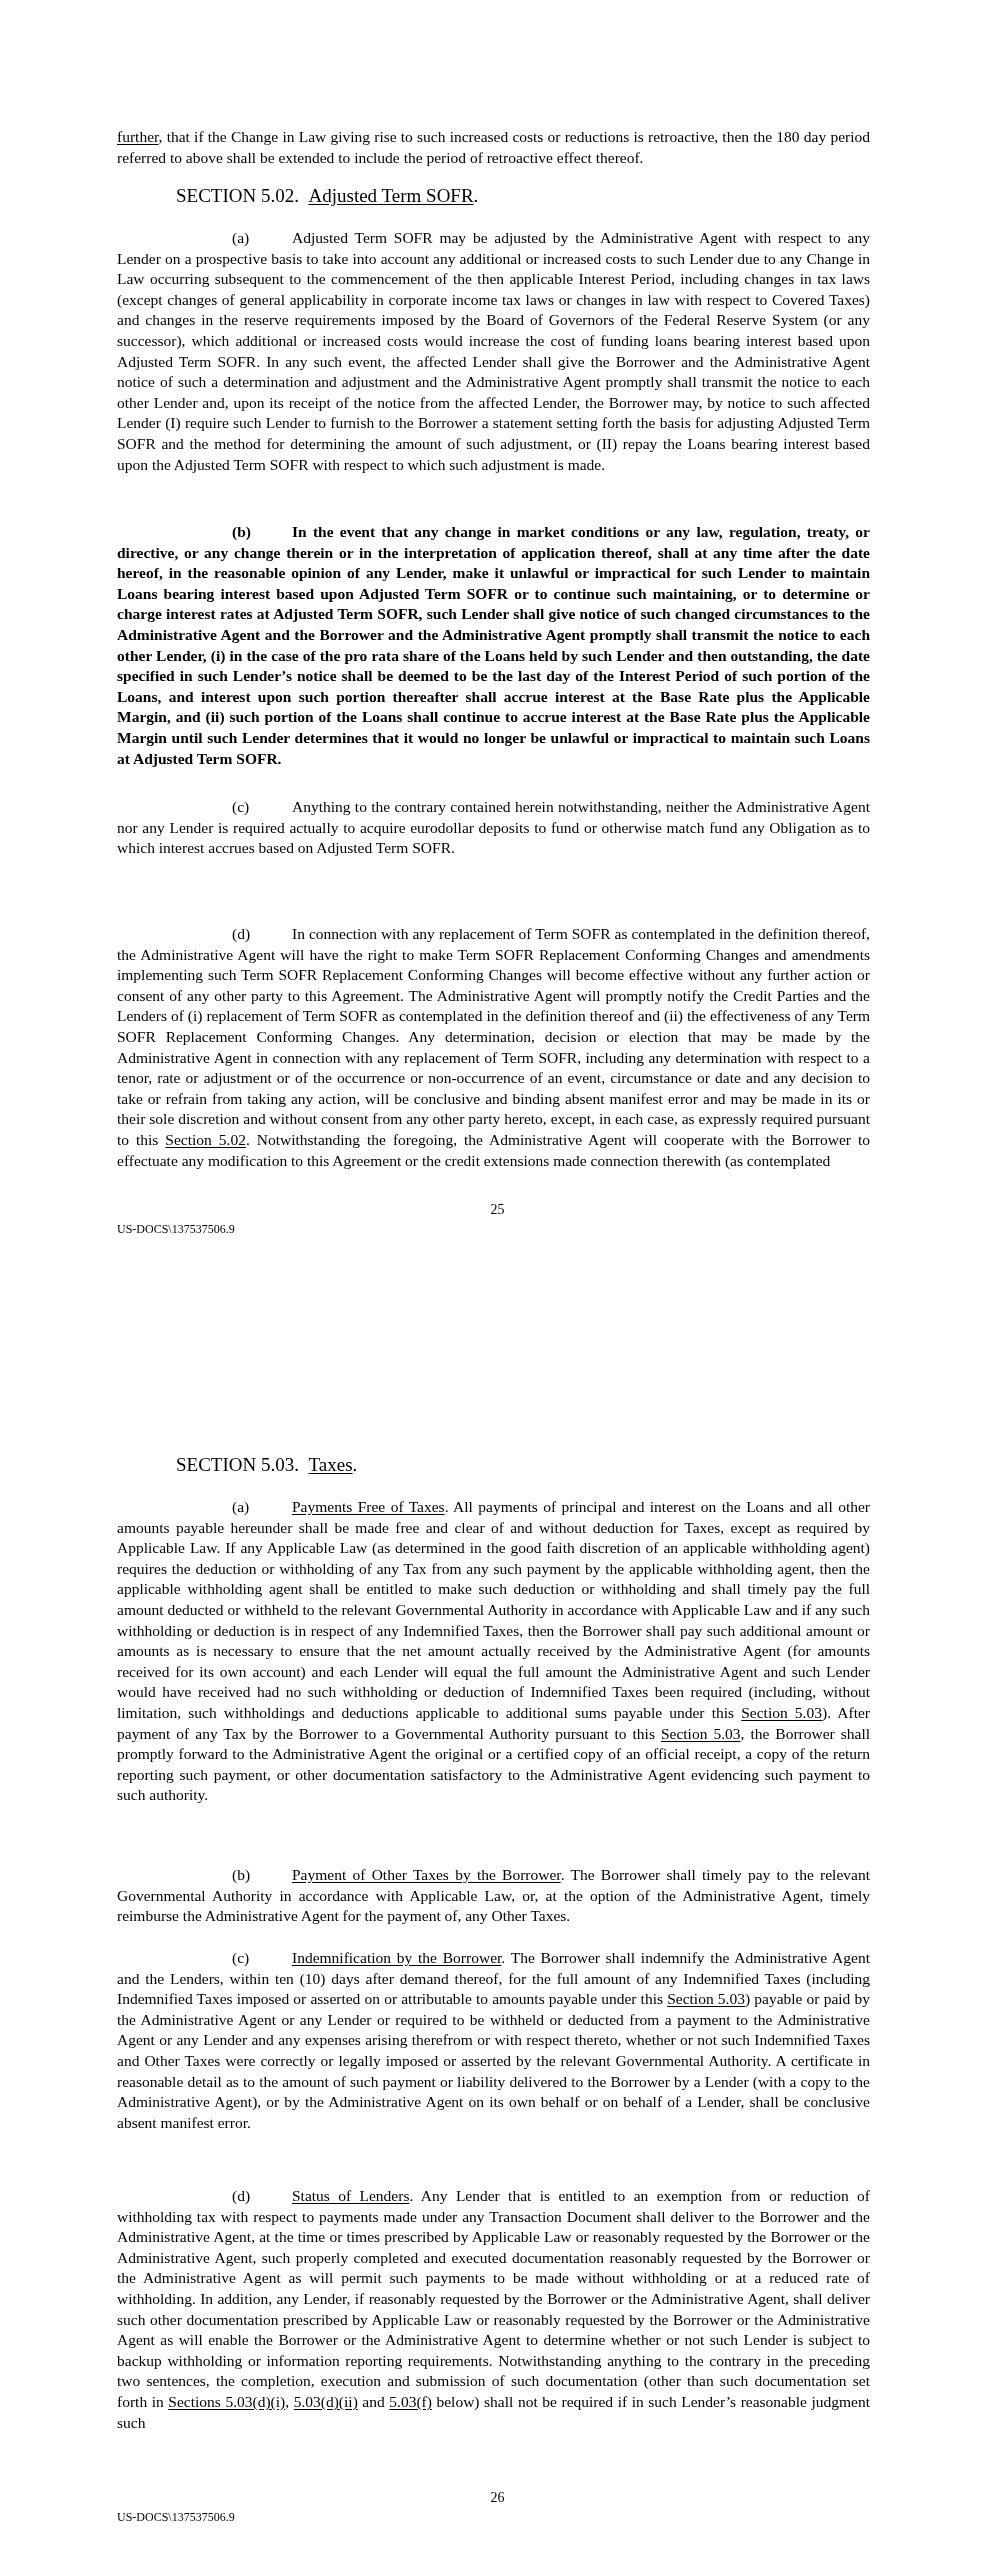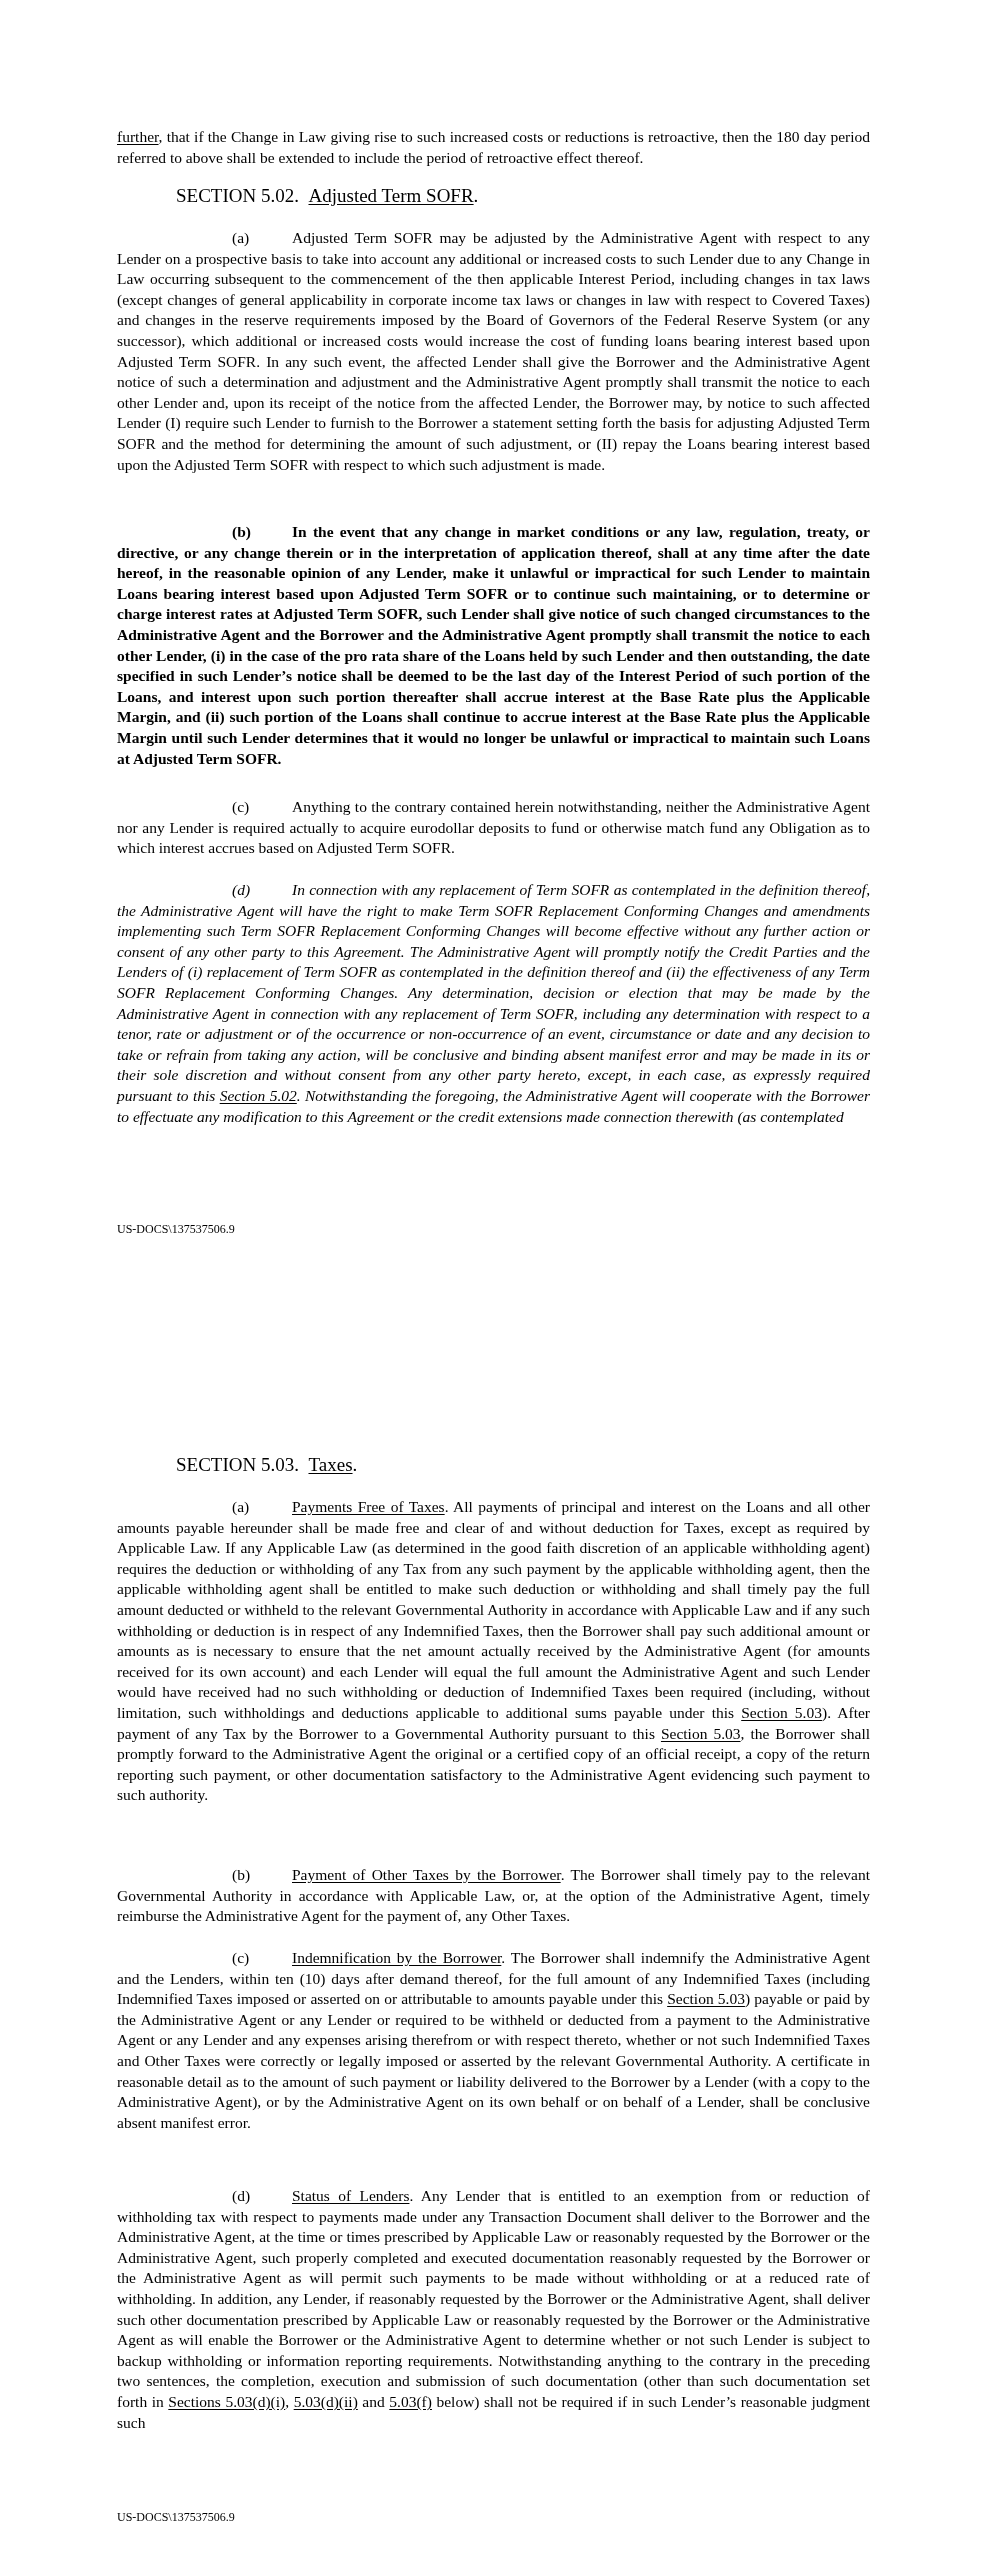--- a/index.html
+++ b/index.html
@@ -34,24 +34,25 @@
   </div>
 
   <div class="block para" style="top:516px;font-weight:bold;">
     <p class="first"><span class="lbl">(b)</span><span>In the event that any change in market conditions or any law, regulation, treaty, or directive, or any change therein or in the interpretation of application thereof, shall at any time after the date hereof, in the reasonable opinion of any Lender, make it unlawful or impractical for such Lender to maintain Loans bearing interest based upon Adjusted Term SOFR or to continue such maintaining, or to determine or charge interest rates at Adjusted Term SOFR, such Lender shall give notice of such changed circumstances to the Administrative Agent and the Borrower and the Administrative Agent promptly shall transmit the notice to each other Lender, (i) in the case of the pro rata share of the Loans held by such Lender and then outstanding, the date specified in such Lender’s notice shall be deemed to be the last day of the Interest Period of such portion of the Loans, and interest upon such portion thereafter shall accrue interest at the Base Rate plus the Applicable Margin, and (ii) such portion of the Loans shall continue to accrue interest at the Base Rate plus the Applicable Margin until such Lender determines that it would no longer be unlawful or impractical to maintain such Loans at Adjusted Term SOFR.</span></p>
   </div>
 
   <div class="block para" style="top:791px;">
     <p class="first"><span class="lbl">(c)</span><span>Anything to the contrary contained herein notwithstanding, neither the Administrative Agent nor any Lender is required actually to acquire eurodollar deposits to fund or otherwise match fund any Obligation as to which interest accrues based on Adjusted Term SOFR.</span></p>
   </div>
 
-  <div class="block para" style="top:874px;font-style:italic;">
+  <div class="block para" style="top:918px;">
     <p class="first"><span class="lbl">(d)</span><span>In connection with any replacement of Term SOFR as contemplated in the definition thereof, the Administrative Agent will have the right to make Term SOFR Replacement Conforming Changes and amendments implementing such Term SOFR Replacement Conforming Changes will become effective without any further action or consent of any other party to this Agreement. The Administrative Agent will promptly notify the Credit Parties and the Lenders of (i) replacement of Term SOFR as contemplated in the definition thereof and (ii) the effectiveness of any Term SOFR Replacement Conforming Changes.  Any determination, decision or election that may be made by the Administrative Agent in connection with any replacement of Term SOFR, including any determination with respect to a tenor, rate or adjustment or of the occurrence or non-occurrence of an event, circumstance or date and any decision to take or refrain from taking any action, will be conclusive and binding absent manifest error and may be made in its or their sole discretion and without consent from any other party hereto, except, in each case, as expressly required pursuant to this </span><u>Section 5.02</u><span>. Notwithstanding the foregoing, the Administrative Agent will cooperate with the Borrower to effectuate any modification to this Agreement or the credit extensions made connection therewith (as contemplated</span></p>
   </div>
 
+  <div class="pgnum" style="top:1196px;">25</div>
   <div class="footer" style="top:1216px;">US-DOCS\137537506.9</div>
 </div>
 
 <div class="page" style="top:1288px;height:1288px;">
 
 
   <div class="heading" style="top:161px;">
     <span>SECTION 5.03.</span>&nbsp;&nbsp;<u>Taxes</u><span>.</span>
   </div>
 
@@ -64,15 +65,16 @@
   </div>
 
   <div class="block para" style="top:654px;">
     <p class="first"><span class="lbl">(c)</span><u>Indemnification by the Borrower</u><span>.  The Borrower shall indemnify the Administrative Agent and the Lenders, within ten (10) days after demand thereof, for the full amount of any Indemnified Taxes (including Indemnified Taxes imposed or asserted on or attributable to amounts payable under this </span><u>Section 5.03</u><span>) payable or paid by the Administrative Agent or any Lender or required to be withheld or deducted from a payment to the Administrative Agent or any Lender and any expenses arising therefrom or with respect thereto, whether or not such Indemnified Taxes and Other Taxes were correctly or legally imposed or asserted by the relevant Governmental Authority.  A certificate in reasonable detail as to the amount of such payment or liability delivered to the Borrower by a Lender (with a copy to the Administrative Agent), or by the Administrative Agent on its own behalf or on behalf of a Lender, shall be conclusive absent manifest error.</span></p>
   </div>
 
   <div class="block para" style="top:892px;">
     <p class="first"><span class="lbl">(d)</span><u>Status of Lenders</u><span>.  Any Lender that is entitled to an exemption from or reduction of withholding tax with respect to payments made under any Transaction Document shall deliver to the Borrower and the Administrative Agent, at the time or times prescribed by Applicable Law or reasonably requested by the Borrower or the Administrative Agent, such properly completed and executed documentation reasonably requested by the Borrower or the Administrative Agent as will permit such payments to be made without withholding or at a reduced rate of withholding.  In addition, any Lender, if reasonably requested by the Borrower or the Administrative Agent, shall deliver such other documentation prescribed by Applicable Law or reasonably requested by the Borrower or the Administrative Agent as will enable the Borrower or the Administrative Agent to determine whether or not such Lender is subject to backup withholding or information reporting requirements. Notwithstanding anything to the contrary in the preceding two sentences, the completion, execution and submission of such documentation (other than such documentation set forth in </span><u>Sections 5.03(d)(i)</u><span>, </span><u>5.03(d)(ii)</u><span> and </span><u>5.03(f)</u><span> below) shall not be required if in such Lender’s reasonable judgment such</span></p>
   </div>
 
+  <div class="pgnum" style="top:1196px;">26</div>
   <div class="footer" style="top:1216px;">US-DOCS\137537506.9</div>
 </div>
 
 
 </body></html>

